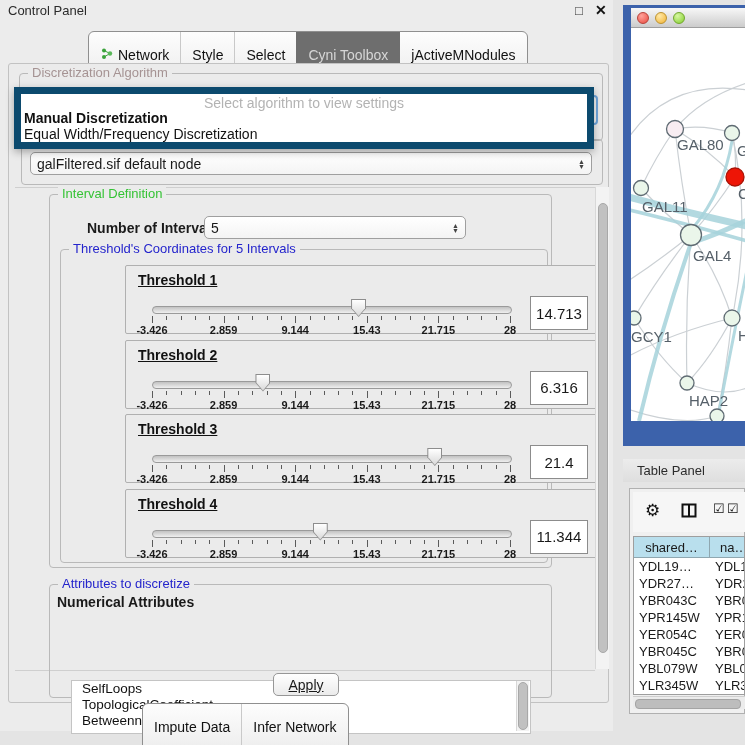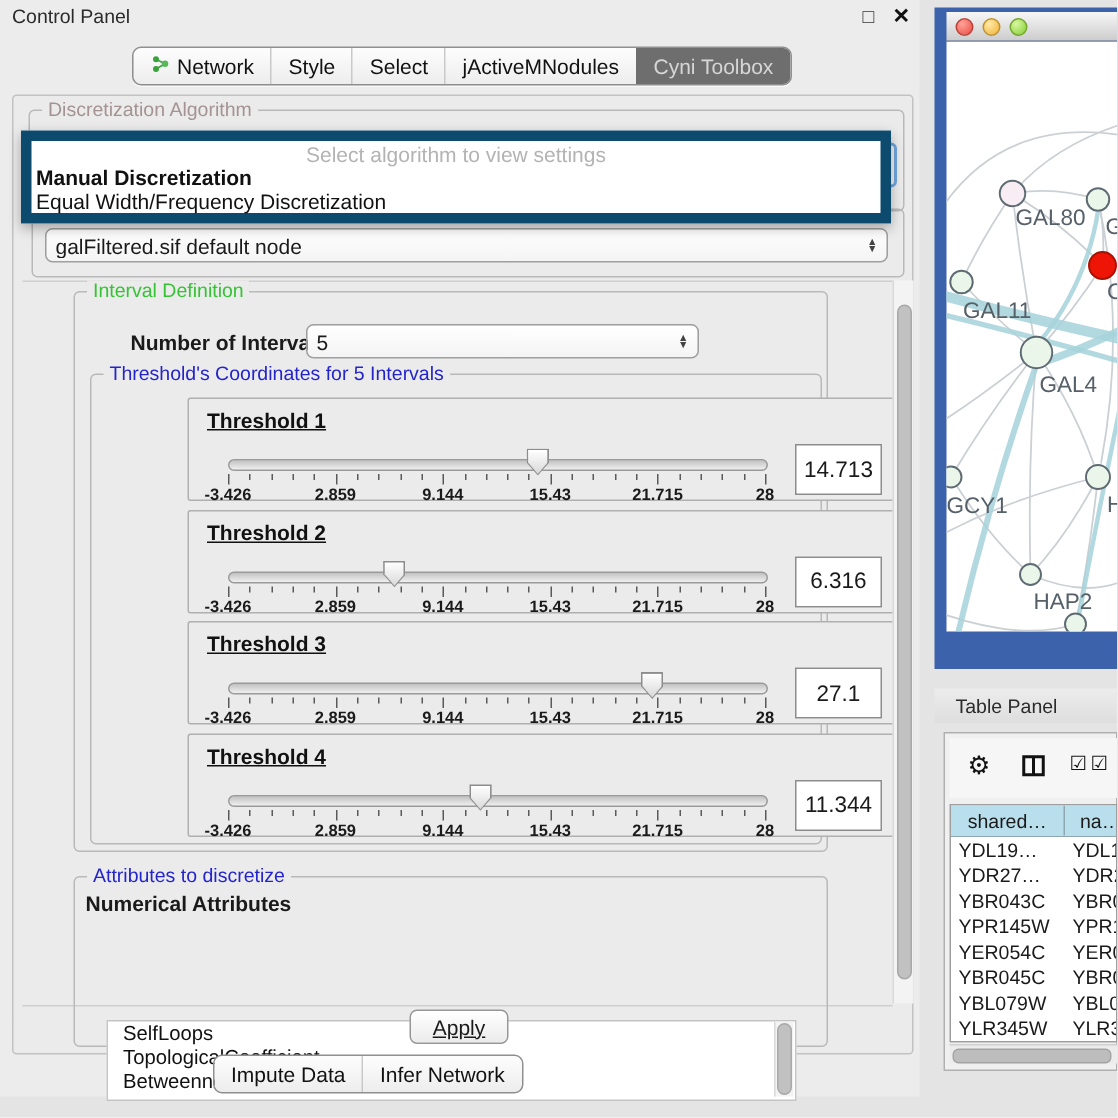--- a/index.html
+++ b/index.html
@@ -12,21 +12,21 @@
   }
   .abs{position:absolute;}
   
   #cp{left:0;top:0;width:613px;height:731px;background:#ececec;}
   #cp-title{left:8px;top:3px;font-size:13px;color:#2b2b2b;}
   #cp-float{left:575px;top:3px;font-size:13px;color:#333;}
   #cp-close{left:595px;top:2px;font-size:14px;font-weight:bold;color:#111;}
   
   .segbar{display:inline-flex;border:1px solid #8f8f8f;border-radius:6px;overflow:hidden;
     background:linear-gradient(#fdfdfd,#ededed);box-shadow:0 1px 0 rgba(255,255,255,.7);}
-  .seg{display:flex;align-items:center;gap:5px;padding:4px 11px;font-size:14px;color:#111;
+  .seg{display:flex;align-items:center;gap:5px;padding:15px 11px;font-size:14px;color:#111;
     border-left:1px solid #c9c9c9;white-space:nowrap;cursor:default;}
   .seg:first-child{border-left:none;}
   .seg.selected{background:#6e6e6e;color:#d6d6d6;border-left-color:#6e6e6e;}
   .seg.selected + .seg{border-left-color:#6e6e6e;}
   
   #panel{left:8px;top:63px;width:599px;height:638px;background:#ebebeb;
     border:1px solid #c2c2c2;border-radius:3px;}
   .group{position:absolute;border:1px solid #b9b9b9;border-radius:4px;}
   .group-label{position:absolute;top:-8px;left:8px;background:#ebebeb;padding:0 4px;
     font-size:13px;line-height:14px;}
@@ -131,25 +131,25 @@
                 <circle cx="10" cy="6.5" r="2.2" fill="#59b859"></circle>
               </svg></span>
             <span>Network</span>
           </div>
           <div class="seg">
             <span>Style</span>
           </div>
           <div class="seg">
             <span>Select</span>
           </div>
+          <div class="seg selected">
+            <span>Cyni Toolbox</span>
+          </div>
           <div class="seg">
             <span>jActiveMNodules</span>
-          </div>
-          <div class="seg selected">
-            <span>Cyni Toolbox</span>
           </div>
         </div>
     </div>
 
     <div id="panel" class="abs">
 
       <div class="group" style="left:10px;top:9px;width:582px;height:66px;">
         <span class="group-label lbl-faded">Discretization Algorithm</span>
       </div>
 
@@ -295,21 +295,21 @@
                 <div class="tick minor" style="left: 283.76px;"></div>
                 <div class="tick minor" style="left: 298.08px;"></div>
                 <div class="tick major" style="left: 312.4px;"></div>
                 <div class="tick-label" style="left: 280.4px;">21.715</div>
                 <div class="tick minor" style="left: 326.72px;"></div>
                 <div class="tick minor" style="left: 341.04px;"></div>
                 <div class="tick minor" style="left: 355.36px;"></div>
                 <div class="tick minor" style="left: 369.68px;"></div>
                 <div class="tick major" style="left: 384px;"></div>
                 <div class="tick-label" style="left: 352px;">28</div>
-                <div class="val-box">27.1</div>
+                <div class="val-box">21.4</div>
               </div>
               <div class="thr-panel" style="top: 238.5px;">
                 <div class="thr-label">Threshold 4</div>
                 <div class="sl-track"></div>
                 <div class="sl-handle" style="left: 186.76px;">
                   <div class="o"></div>
                   <div class="i"></div>
                 </div>
                 <div class="tick major" style="left: 26px;"></div>
                 <div class="tick-label" style="left: -6px;">-3.426</div>

